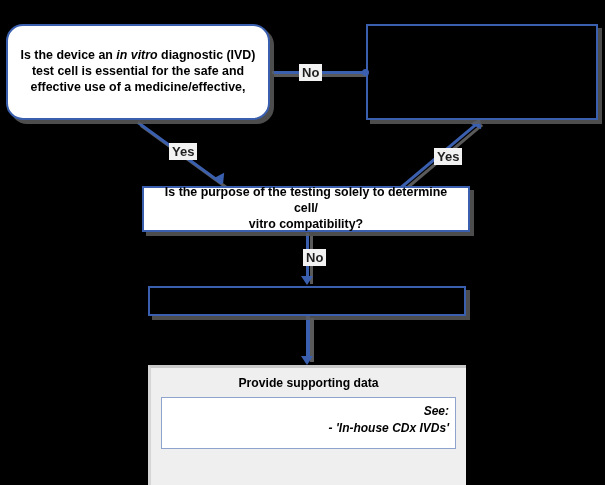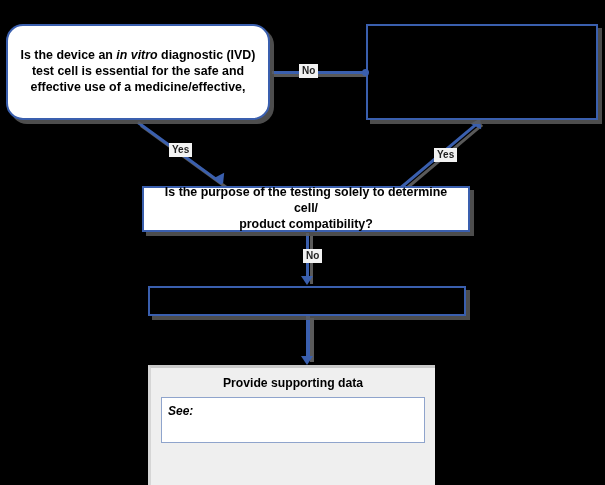--- a/index.html
+++ b/index.html
@@ -55,41 +55,41 @@
 
   #box-cell-tissue { left: 142px; top: 186px; width: 328px; height: 46px; font-size: 12.4px; }
 
   #box-empty-mid   { left: 148px; top: 286px; width: 318px; height: 30px; }
 
   
   #panel-supporting {
     position: absolute;
     left: 148px;
     top: 365px;
-    width: 287px;
+    width: 318px;
     height: 120px;
     box-sizing: border-box;
     background: #EFEFEF;
     border-top: 3px solid #C9C9C9;
     border-left: 3px solid #D6D6D6;
     padding: 8px 10px 0 10px;
   }
   #panel-title {
     text-align: center;
     font-weight: bold;
     font-size: 12.2px;
     color: #000000;
     margin-bottom: 7px;
   }
   #panel-inner {
     background: #FFFFFF;
     border: 1px solid #8FA4CC;
     box-sizing: border-box;
-    padding: 5px 6px 22px 6px;
-    text-align: left;
+    padding: 5px 6px 11px 6px;
+    text-align: right;
   }
   #panel-inner .line {
     font-style: italic;
     font-weight: bold;
     font-size: 12px;
     color: #000000;
     line-height: 1.42;
   }
 
   
@@ -134,21 +134,21 @@
     height: 7px;
     border-radius: 50%;
     background: #3A5FAE;
   }
 
   
   .edge-label {
     position: absolute;
     background: #F2F2F2;
     color: #1F1F1F;
-    font-size: 10px;
+    font-size: 13px;
     font-weight: bold;
     padding: 2px 3px 2px 3px;
     line-height: 1;
     text-align: center;
   }
 
   .ital { font-style: italic; }
 </style>
 </head>
 <body>
@@ -177,35 +177,36 @@
 
   <div id="box-ivd" class="box box-filled">
     <span class="box-text"><span>Is the device an </span><span class="ital">in vitro</span><span> diagnostic (IVD)</span><br><span>test cell is essential for the safe and</span><br><span>effective use of a medicine/effective,</span><br></span>
   </div>
 
   <div id="box-empty-top-right" class="box box-empty">
     <span class="box-text"></span>
   </div>
 
   <div id="box-cell-tissue" class="box box-filled">
-    <span class="box-text"><span>Is the purpose of the testing solely to determine cell/</span><br><span>product compatibility?</span></span>
+    <span class="box-text"><span>Is the purpose of the testing solely to determine cell/</span><br><span>vitro compatibility?</span></span>
   </div>
 
   <div id="box-empty-mid" class="box box-empty">
     <span class="box-text"></span>
   </div>
 
   <div class="edge-label" style="left:299px; top:64px;">No</div>
 
   <div class="edge-label" style="left:169px; top:143px;">Yes</div>
 
   <div class="edge-label" style="left:434px; top:148px;">Yes</div>
 
   <div class="edge-label" style="left:303px; top:249px;">No</div>
 
   <div id="panel-supporting">
     <div id="panel-title">Provide supporting data</div>
     <div id="panel-inner">
       <div class="line">See:</div>
+      <div class="line">- 'In-house CDx IVDs'</div>
     </div>
   </div>
 
 </div>
 
 </body></html>

